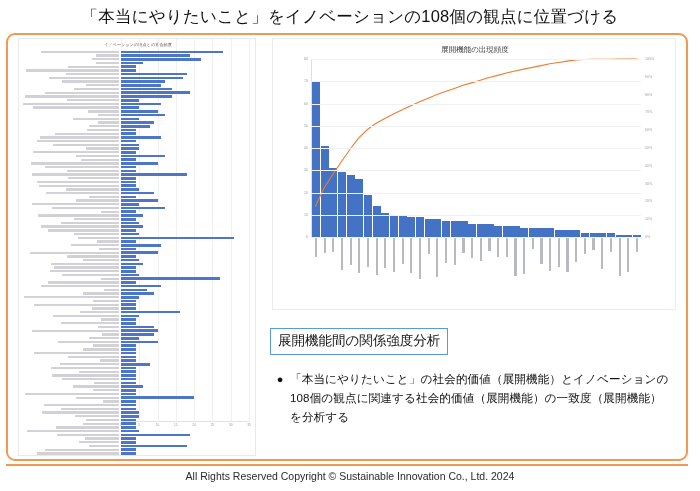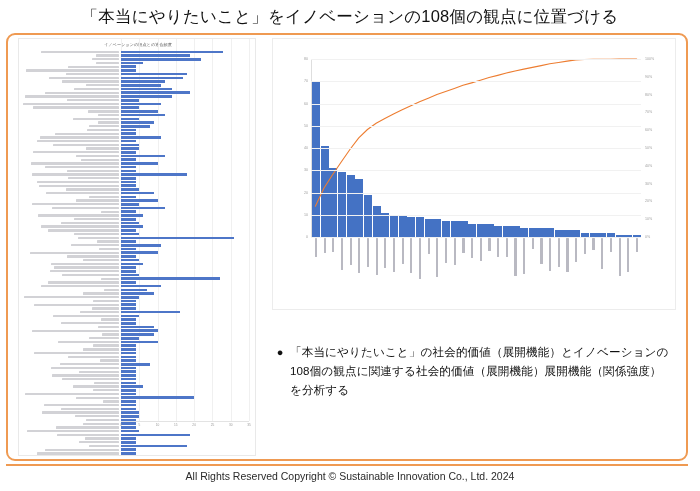--- a/index.html
+++ b/index.html
@@ -902,20 +902,21 @@
       <b style="left: 36.5714px;">10</b>
       <b style="left: 54.8571px;">15</b>
       <b style="left: 73.1429px;">20</b>
       <b style="left: 91.4286px;">25</b>
       <b style="left: 109.714px;">30</b>
       <b style="left: 128px;">35</b>
     </div>
 </div>
 
 <div class="right-card">
+  <div class="chart-title">展開機能の出現頻度</div>
 
   <div class="plot" id="plot">
     <div class="axis-y"></div>
     <div class="bars" id="pbars">
         <div class="b" style="height: 155.75px;"></div>
         <div class="b" style="height: 91.22px;"></div>
         <div class="b" style="height: 68.98px;"></div>
         <div class="b" style="height: 64.52px;"></div>
         <div class="b" style="height: 62.3px;"></div>
         <div class="b" style="height: 57.85px;"></div>
@@ -1097,20 +1098,21 @@
       <div class="xl">
         <span style="height: 33.6px; background: rgb(185, 185, 194);"></span>
       </div>
       <div class="xl">
         <span style="height: 13.7px; background: rgb(185, 185, 194);"></span>
       </div>
     </div>
 </div>
 
 <div class="analysis">
+  <div class="analysis-head">展開機能間の関係強度分析</div>
   <div class="bullet-row">
     <div class="bullet-dot">●</div>
-    <div class="bullet-text">「本当にやりたいこと」の社会的価値（展開機能）とイノベーションの108個の観点に関連する社会的価値（展開機能）展開機能（関係強度）を分析する</div>
+    <div class="bullet-text">「本当にやりたいこと」の社会的価値（展開機能）とイノベーションの108個の観点に関連する社会的価値（展開機能）の一致度（展開機能）を分析する</div>
   </div>
 </div>
 
 <div class="footer-rule"></div>
 <div class="footer-text">All Rights Reserved Copyright  © Sustainable Innovation  Co., Ltd.  2024</div>
 
 </body></html>

